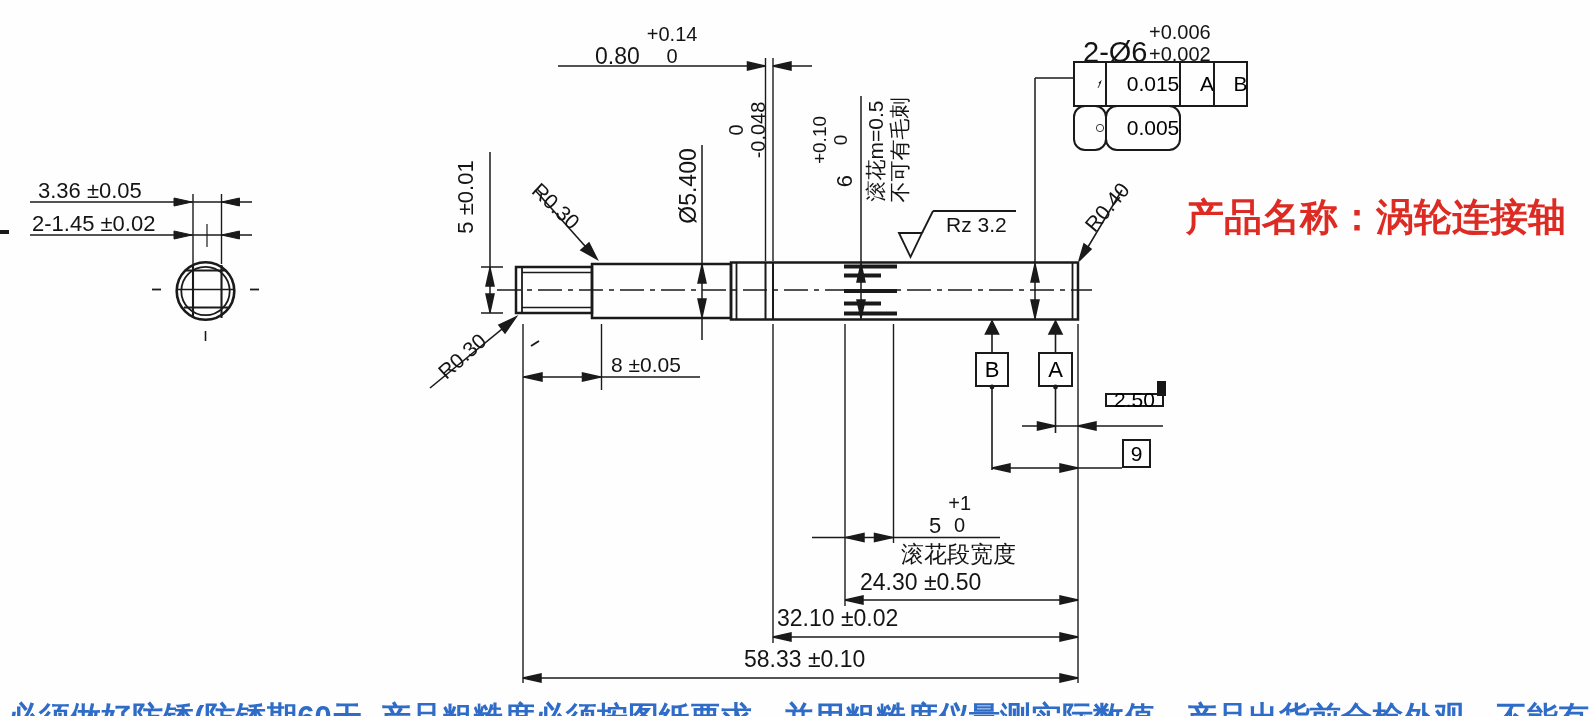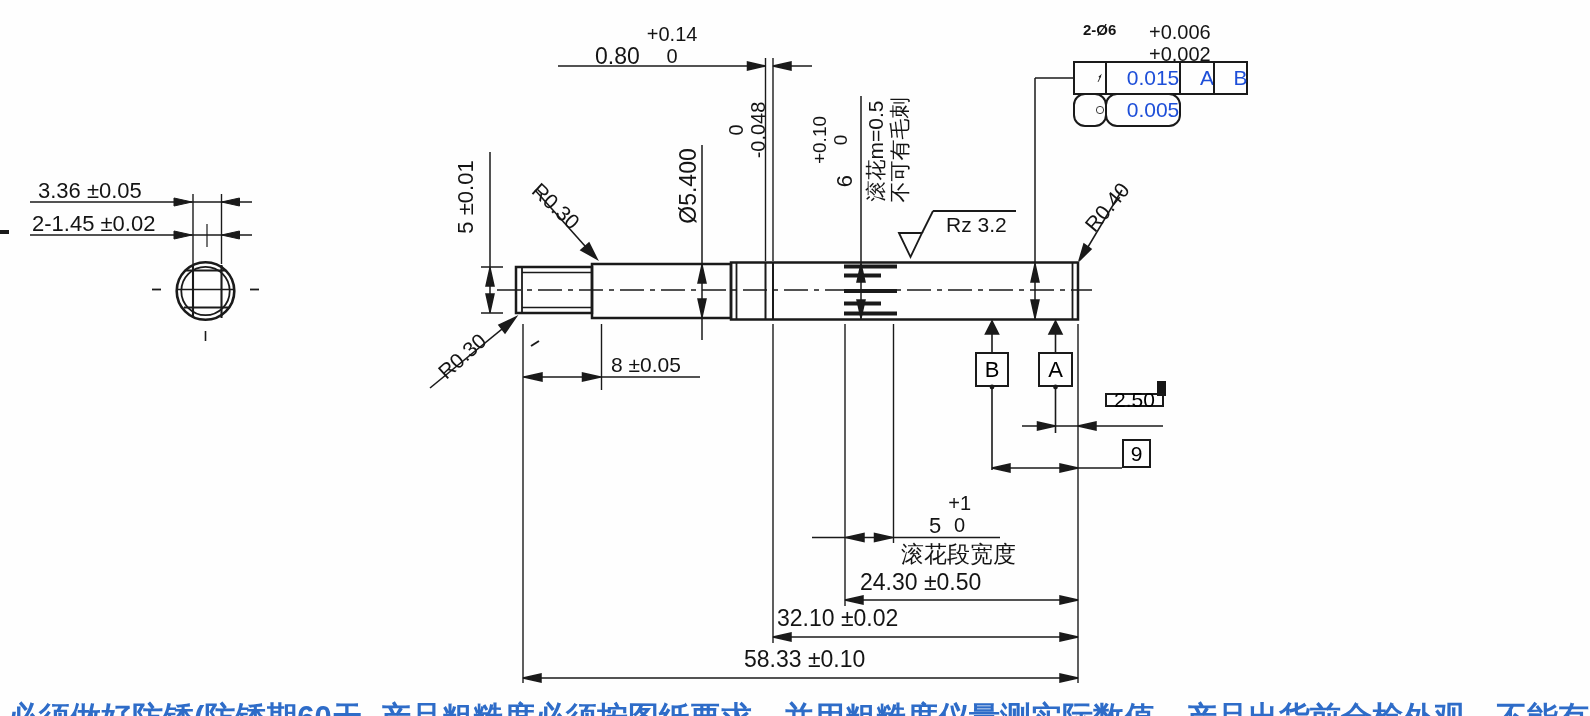--- a/index.html
+++ b/index.html
@@ -8,22 +8,22 @@
     background:#fefefe; font-family:"Liberation Sans", sans-serif;
   }
   .t { position:absolute; color:#141414; white-space:nowrap; line-height:1; }
   .rot90 { transform:translate(-50%,-50%) rotate(-90deg); }
   .stack { display:flex; flex-direction:column; align-items:center; line-height:1.12; }
   .pair  { display:flex; align-items:flex-end; gap:7px; }
   .box { position:absolute; border:2px solid #1a1a1a; display:flex; align-items:center;
          justify-content:center; box-sizing:border-box; background:transparent; }
   .fcf { position:absolute; display:flex; flex-direction:column; align-items:flex-start; }
   .fcf-row { display:flex; }
-  .fcf-cell { border:2px solid #1a1a1a; margin-left:-2px; height:34px; box-sizing:border-box;
-              display:flex; align-items:center; justify-content:center; font-size:21px; color:#1d4ed8;padding-left:20px; }
+  .fcf-cell { border:2px solid #1a1a1a; margin-left:-2px; height:46px; box-sizing:border-box;
+              display:flex; align-items:center; justify-content:center; font-size:21px; color:#000000;padding-left:20px; }
   .fcf-row + .fcf-row .fcf-cell { margin-top:-2px;border-radius:12px; }
   svg.layer { position:absolute; left:0; top:0; }
   .redline { position:absolute; left:1186px; font-weight:bold; font-size:38px; white-space:nowrap; }
   #footer-note { position:absolute; left:8px; top:697px; font-size:31px; font-weight:bold; white-space:nowrap; }
 </style>
 </head>
 <body>
 
 <div id="canvas">
 
@@ -213,21 +213,21 @@
   <div class="t stack rot90" style="left:830px; top:140px; font-size:19px;">
     <span>+0.10</span>
     <span>0</span>
   </div>
 
   <div class="t rot90" style="left:875px; top:151px; font-size:21px;">滚花m=0.5</div>
   <div class="t rot90" style="left:899px; top:150px; font-size:21px;">不可有毛刺</div>
 
   <div class="t" style="left:946px; top:214px; font-size:21px;">Rz 3.2</div>
 
-  <div class="t" style="left:1083px; top:22px; font-size:15px;font-weight:bold;">2-Ø6</div>
+  <div class="t" style="left:1083px; top:38px; font-size:29px;">2-Ø6</div>
   <div class="t stack" style="left:1149px; top:21px; font-size:20px;">
     <span>+0.006</span>
     <span>+0.002</span>
   </div>
 
   <div class="fcf" style="left:1075px; top:61px;">
     <div class="fcf-row">
       <div class="fcf-cell" style="width:34px;">
         <svg width="26" height="28" viewBox="0 0 26 28">
           <line x1="8" y1="24" x2="15" y2="9" stroke="#1a1a1a" stroke-width="2.4"></line>
@@ -262,16 +262,17 @@
       <span>+1</span>
       <span>0</span>
     </span>
   </div>
   <div class="t" style="left:901px; top:543px; font-size:23px;">滚花段宽度</div>
 
   <div class="t" style="left:860px; top:571px; font-size:23px;">24.30 ±0.50</div>
   <div class="t" style="left:777px; top:607px; font-size:23px;">32.10 ±0.02</div>
   <div class="t" style="left:744px; top:648px; font-size:23px;">58.33 ±0.10</div>
 
+  <div class="redline" style="top:192px; color:#dd2b23;">产品名称：涡轮连接轴</div>
 
   <div id="footer-note" style="color:#2e6cc8;">必须做好防锈(防锈期60天, 产品粗糙度必须按图纸要求，并用粗糙度仪量测实际数值，产品出货前全检外观，不能有压伤毛刺和刀纹及生锈等外观不良</div>
 
 </div>
 
 </body></html>

